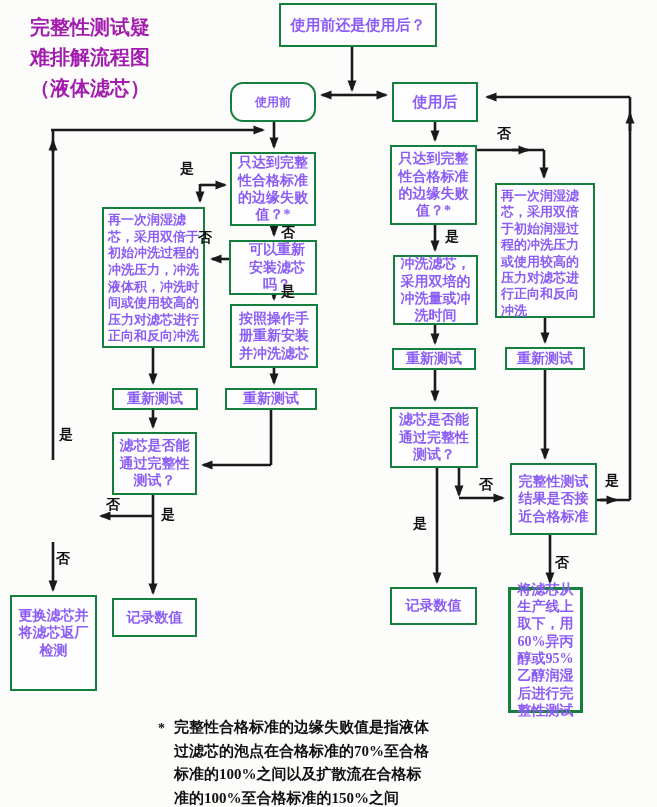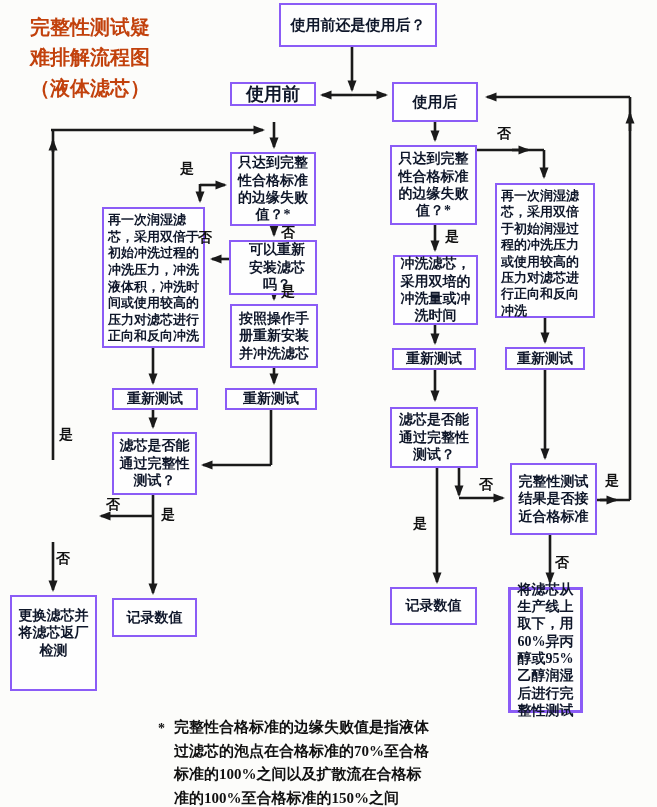--- a/index.html
+++ b/index.html
@@ -5,29 +5,29 @@
   html,body{margin:0;padding:0;background:#ffffff;}
   #canvas{
     position:relative;width:657px;height:807px;background:#fcfcfa;
     font-family:"Liberation Serif","DejaVu Serif",serif;
     color:#111;overflow:hidden;
   }
   #arrows{position:absolute;left:0;top:0;width:657px;height:807px;}
   #arrows line{stroke:#1a1a1a;stroke-width:2.6;}
   .node{
     position:absolute;box-sizing:border-box;background:#fefefe;
-    border:2px solid #8b5cf6;display:flex;align-items:center;justify-content:center;
+    border:2px solid #15803d;display:flex;align-items:center;justify-content:center;
     text-align:center;font-weight:bold;font-size:14px;line-height:1.24;
-    padding:2px 4px;color:#0f172a;
+    padding:2px 4px;color:#8b5cf6;
   }
   .ta-left{text-align:left;align-items:flex-start;justify-content:flex-start;}
   .lbl{position:absolute;font-weight:bold;font-size:14px;color:#111;line-height:1;}
   .title{
     position:absolute;left:30px;top:12px;width:130px;
-    font-size:20px;font-weight:bold;line-height:1.52;color:#c2410c;
+    font-size:20px;font-weight:bold;line-height:1.52;color:#a21caf;
   }
   .footnote{
     position:absolute;left:158px;top:716px;width:300px;display:flex;
     font-weight:bold;font-size:15px;line-height:1.58;color:#111;
   }
   .fn-marker{width:16px;flex:0 0 16px;font-size:14px;padding-top:2px;}
   .fn-text{width:262px;}
 </style>
 </head>
 <body>
@@ -81,21 +81,21 @@
     <line x1="630" y1="500" x2="630" y2="97"></line>
     <line x1="630" y1="131" x2="630" y2="114" marker-end="url(#ah)"></line>
     <line x1="630" y1="97" x2="487" y2="97" marker-end="url(#ah)"></line>
 
     <line x1="550" y1="535" x2="550" y2="582" marker-end="url(#ah)"></line>
   </svg>
 
   <div class="title">完整性测试疑难排解流程图（液体滤芯）</div>
 
   <div class="node" style="left:279px;top:3px;width:158px;height:44px;font-size:15px;">使用前还是使用后？</div>
-  <div class="node" style="left:230px;top:82px;width:86px;height:24px;font-size:18px;">使用前</div>
+  <div class="node" style="left:230px;top:82px;width:86px;height:40px;font-size:12px;border-radius:13px;">使用前</div>
   <div class="node" style="left:392px;top:82px;width:86px;height:40px;font-size:15px;">使用后</div>
 
   <div class="node" style="left:230px;top:152px;width:86px;height:74px;">只达到完整性合格标准的边缘失败值？*</div>
   <div class="node ta-left" style="left:102px;top:207px;width:103px;height:141px;font-size:13px;line-height:1.28;padding:3px 4px;">再一次润湿滤芯，采用双倍于初始冲洗过程的冲洗压力，冲洗液体积，冲洗时间或使用较高的压力对滤芯进行正向和反向冲洗</div>
   <div class="node" style="left:229px;top:240px;width:88px;height:55px;padding-left:12px;">可以重新安装滤芯吗？</div>
   <div class="node" style="left:230px;top:304px;width:88px;height:64px;">按照操作手册重新安装并冲洗滤芯</div>
   <div class="node" style="left:112px;top:388px;width:86px;height:22px;padding:0;">重新测试</div>
   <div class="node" style="left:225px;top:388px;width:92px;height:22px;padding:0;">重新测试</div>
   <div class="node" style="left:112px;top:432px;width:85px;height:63px;">滤芯是否能通过完整性测试？</div>
   <div class="node" style="left:10px;top:595px;width:87px;height:96px;align-items:flex-start;padding-top:10px;">更换滤芯并将滤芯返厂检测</div>

